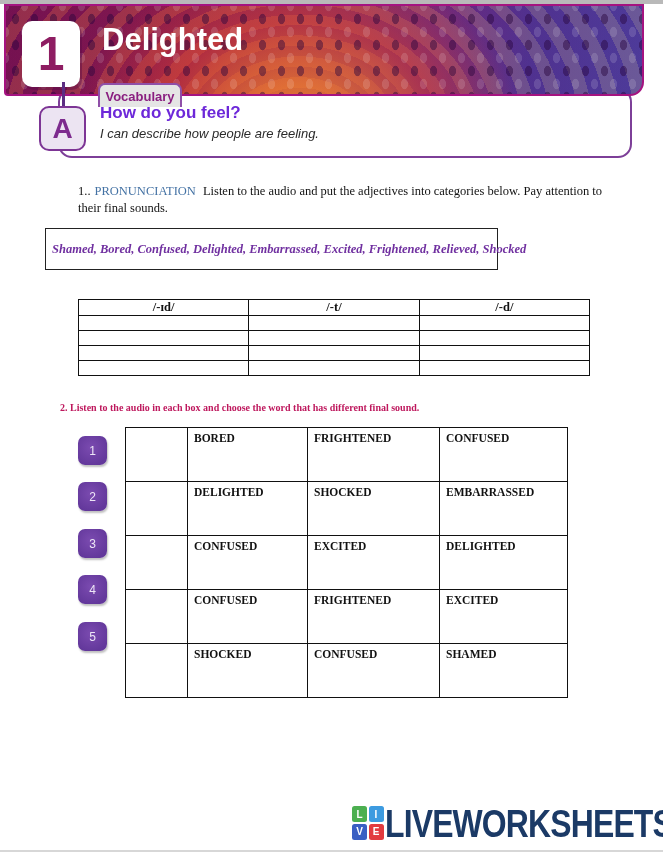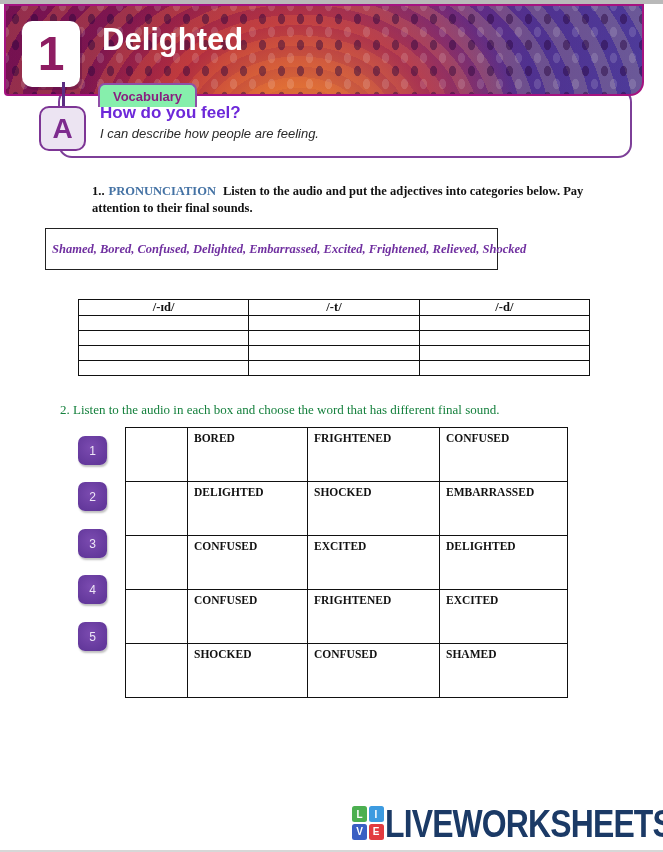--- a/index.html
+++ b/index.html
@@ -24,50 +24,50 @@
   .unit-box{position:absolute;left:16px;top:15px;width:58px;height:66px;background:#ffffff;
     border-radius:10px;box-shadow:2px 3px 0 rgba(90,10,70,0.45);display:flex;align-items:center;justify-content:center;z-index:2;}
   .unit-box span{font-family:"Liberation Sans",sans-serif;font-weight:bold;font-size:48px;color:#8e1d62;line-height:1;}
   .banner-title{position:absolute;left:96px;top:16px;font-family:"Liberation Sans",sans-serif;
     font-weight:bold;font-size:31px;color:#ffffff;z-index:2;}
   .connector{position:absolute;left:62px;top:82px;width:3px;height:30px;background:#5c2d82;z-index:4;}
 
   
   .section-panel{position:absolute;left:58px;top:88px;width:574px;height:70px;background:#ffffff;
     border:2px solid #7d3f98;border-radius:14px;box-sizing:border-box;z-index:2;}
-  .vocab-tab{position:absolute;left:98px;top:83px;width:99px;height:24px;background:#86efac;
+  .vocab-tab{position:absolute;left:98px;top:83px;width:84px;height:24px;background:#e5e5e5;
     border:2px solid #8f4fa8;border-bottom:none;border-radius:7px 7px 0 0;box-sizing:border-box;
     display:flex;align-items:center;justify-content:center;z-index:4;
     font-family:"Liberation Sans",sans-serif;font-weight:bold;font-size:13px;color:#8a1f80;}
   .letter-box{position:absolute;left:39px;top:106px;width:47px;height:45px;background:#ece4f2;
     border:2.5px solid #7d3595;border-radius:10px;box-sizing:border-box;
     display:flex;align-items:center;justify-content:center;z-index:5;
     font-family:"Liberation Sans",sans-serif;font-weight:bold;font-size:28px;color:#7d2b8e;}
   .section-title{position:absolute;left:100px;top:103px;font-family:"Liberation Sans",sans-serif;
     font-weight:bold;font-size:17px;color:#6d28d9;z-index:3;}
   .section-subtitle{position:absolute;left:100px;top:126px;font-family:"Liberation Sans",sans-serif;
     font-style:italic;font-size:13px;color:#2a2a2a;z-index:3;text-align:center;}
 
   
-  .ex1-instruction{position:absolute;left:92px;top:183px;width:530px;
-    font-weight:bold;font-size:12.5px;line-height:17px;color:#111111;}
+  .ex1-instruction{position:absolute;left:78px;top:183px;width:530px;
+    font-weight:normal;font-size:12.5px;line-height:17px;color:#111111;}
   .ex1-instruction .pron{color:#4472a4;margin:0 7px 0 4px;}
   .word-bank{position:absolute;left:45px;top:228px;width:453px;height:42px;border:1.5px solid #222222;
     box-sizing:border-box;display:flex;align-items:center;}
   .word-bank span{padding-left:6px;font-weight:bold;font-style:italic;font-size:12.5px;color:#7030a0;white-space:nowrap;}
 
   table{border-collapse:collapse;}
   .cat-table{position:absolute;left:78px;top:299px;width:512px;}
   .cat-table th,.cat-table td{border:1.5px solid #111111;height:14px;padding:0;}
   .cat-table th{font-weight:bold;font-size:12.5px;text-align:center;color:#111111;}
   .cat-table col{width:170px;}
 
   
   .ex2-instruction{position:absolute;left:60px;top:402px;white-space:nowrap;
-    font-weight:normal;font-size:13px;color:#15803d;}
+    font-weight:bold;font-size:10px;color:#be185d;}
   .choice-table{position:absolute;left:125px;top:427px;width:418px;table-layout:fixed;}
   .choice-table td{border:1.5px solid #111111;height:45px;vertical-align:top;
     font-weight:bold;font-size:11.5px;color:#111111;padding:4px 0 4px 6px;}
   .choice-table .c0{width:55px;}
   .choice-table .c1{width:113px;}
   .choice-table .c2{width:125px;}
   .choice-table .c3{width:121px;}
   .badge{position:absolute;left:78px;width:29px;height:29px;border-radius:7px;
     background:radial-gradient(circle at 45% 40%, #7b4bb0, #63389b 75%);
     box-shadow:1px 2px 2px rgba(0,0,0,0.25);

